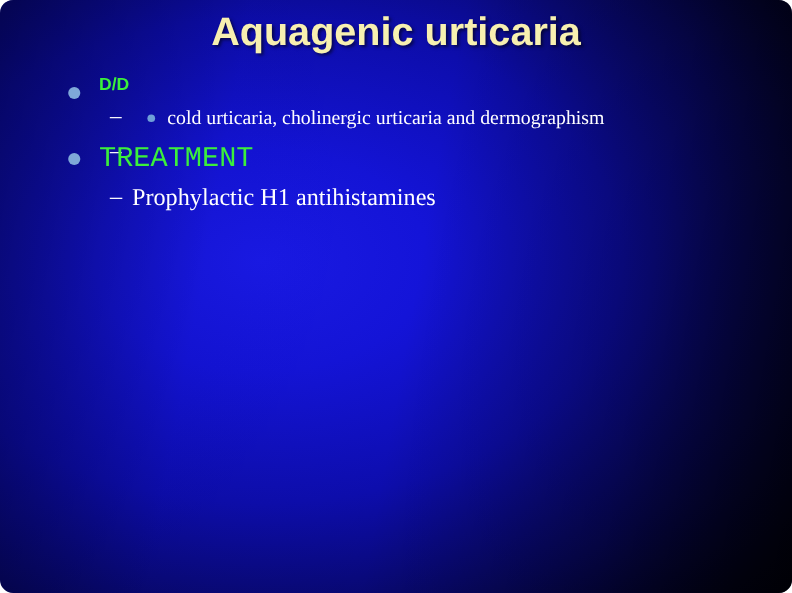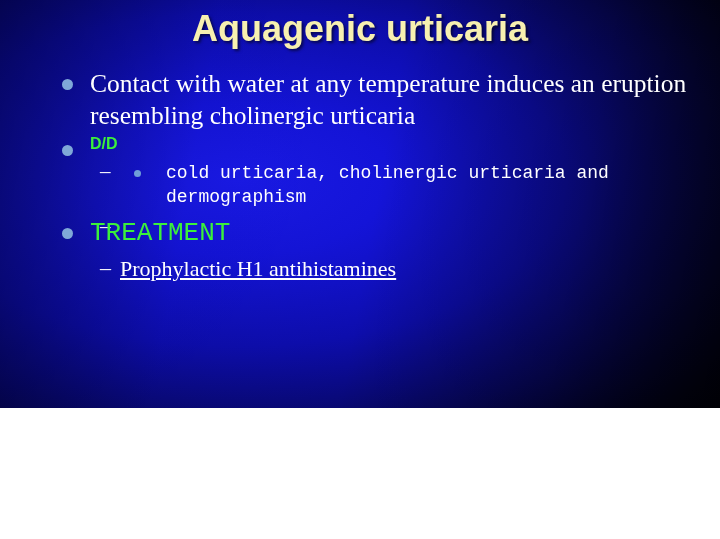--- a/index.html
+++ b/index.html
@@ -8,23 +8,24 @@
   }
   body {
     width: 720px;
     height: 539px;
     overflow: hidden;
     font-family: "Liberation Serif", serif;
   }
   #slide {
     position: relative;
     width: 720px;
-    height: 408px;
+    height: 539px;
     background: radial-gradient(ellipse 95% 85% at 33% 44%, #1a1ae8 0%, #1414d8 22%, #0d0dac 48%, #070764 72%, #020226 90%, #000010 100%);
     overflow: hidden;
+    border-radius: 12px;
   }
   #slide::before {
     content: "";
     position: absolute;
     inset: 0;
     background: linear-gradient(100deg, rgba(0,0,40,0.55) 0%, rgba(0,0,60,0.05) 28%, rgba(0,0,0,0) 52%, rgba(0,0,0,0.35) 78%, rgba(0,0,0,0.8) 100%);
     pointer-events: none;
   }
   .content {
     position: relative;
@@ -106,21 +107,20 @@
     color: #f2f21f;
     font-weight: bold;
     font-size: 20.5px;
     line-height: 1.25;
     font-family: "Liberation Serif", serif;
   }
   .l2.plain .text {
     color: #ffffff;
     font-weight: normal;
     font-size: 22px;
-    text-decoration: underline;
   }
   .l2.plain .dash {
     font-size: 22px;
   }
 
   
   .l3 {
     position: relative;
     display: flex;
     align-items: flex-start;
@@ -131,41 +131,37 @@
   .l3 .bullet {
     position: absolute;
     left: 134px;
     top: 8px;
     width: 7px;
     height: 7px;
     border-radius: 50%;
     background: #6f9fd8;
   }
   .l3 .text {
-    margin-left: 32px;
+    margin-left: 18px;
     color: #ffffff;
     font-size: 18px;
     line-height: 1.3;
-    font-family: Liberation Mono, monospace;
+    font-family: Liberation Serif, serif;
   }
 </style>
 </head>
 <body>
 
 <div id="slide">
   <div class="content">
 
     <div class="title">Aquagenic urticaria</div>
 
     <div class="body-list">
 
-      <div class="l1">
-        <span class="bullet"></span>
-        <span class="text">Contact with water at any temperature induces an eruption resembling cholinergic urticaria</span>
-      </div>
 
       <div class="l1 accent">
         <span class="bullet"></span>
         <span class="text">D/D</span>
       </div>
 
       <div class="l2">
         <span class="dash">–</span>
       </div>
 

